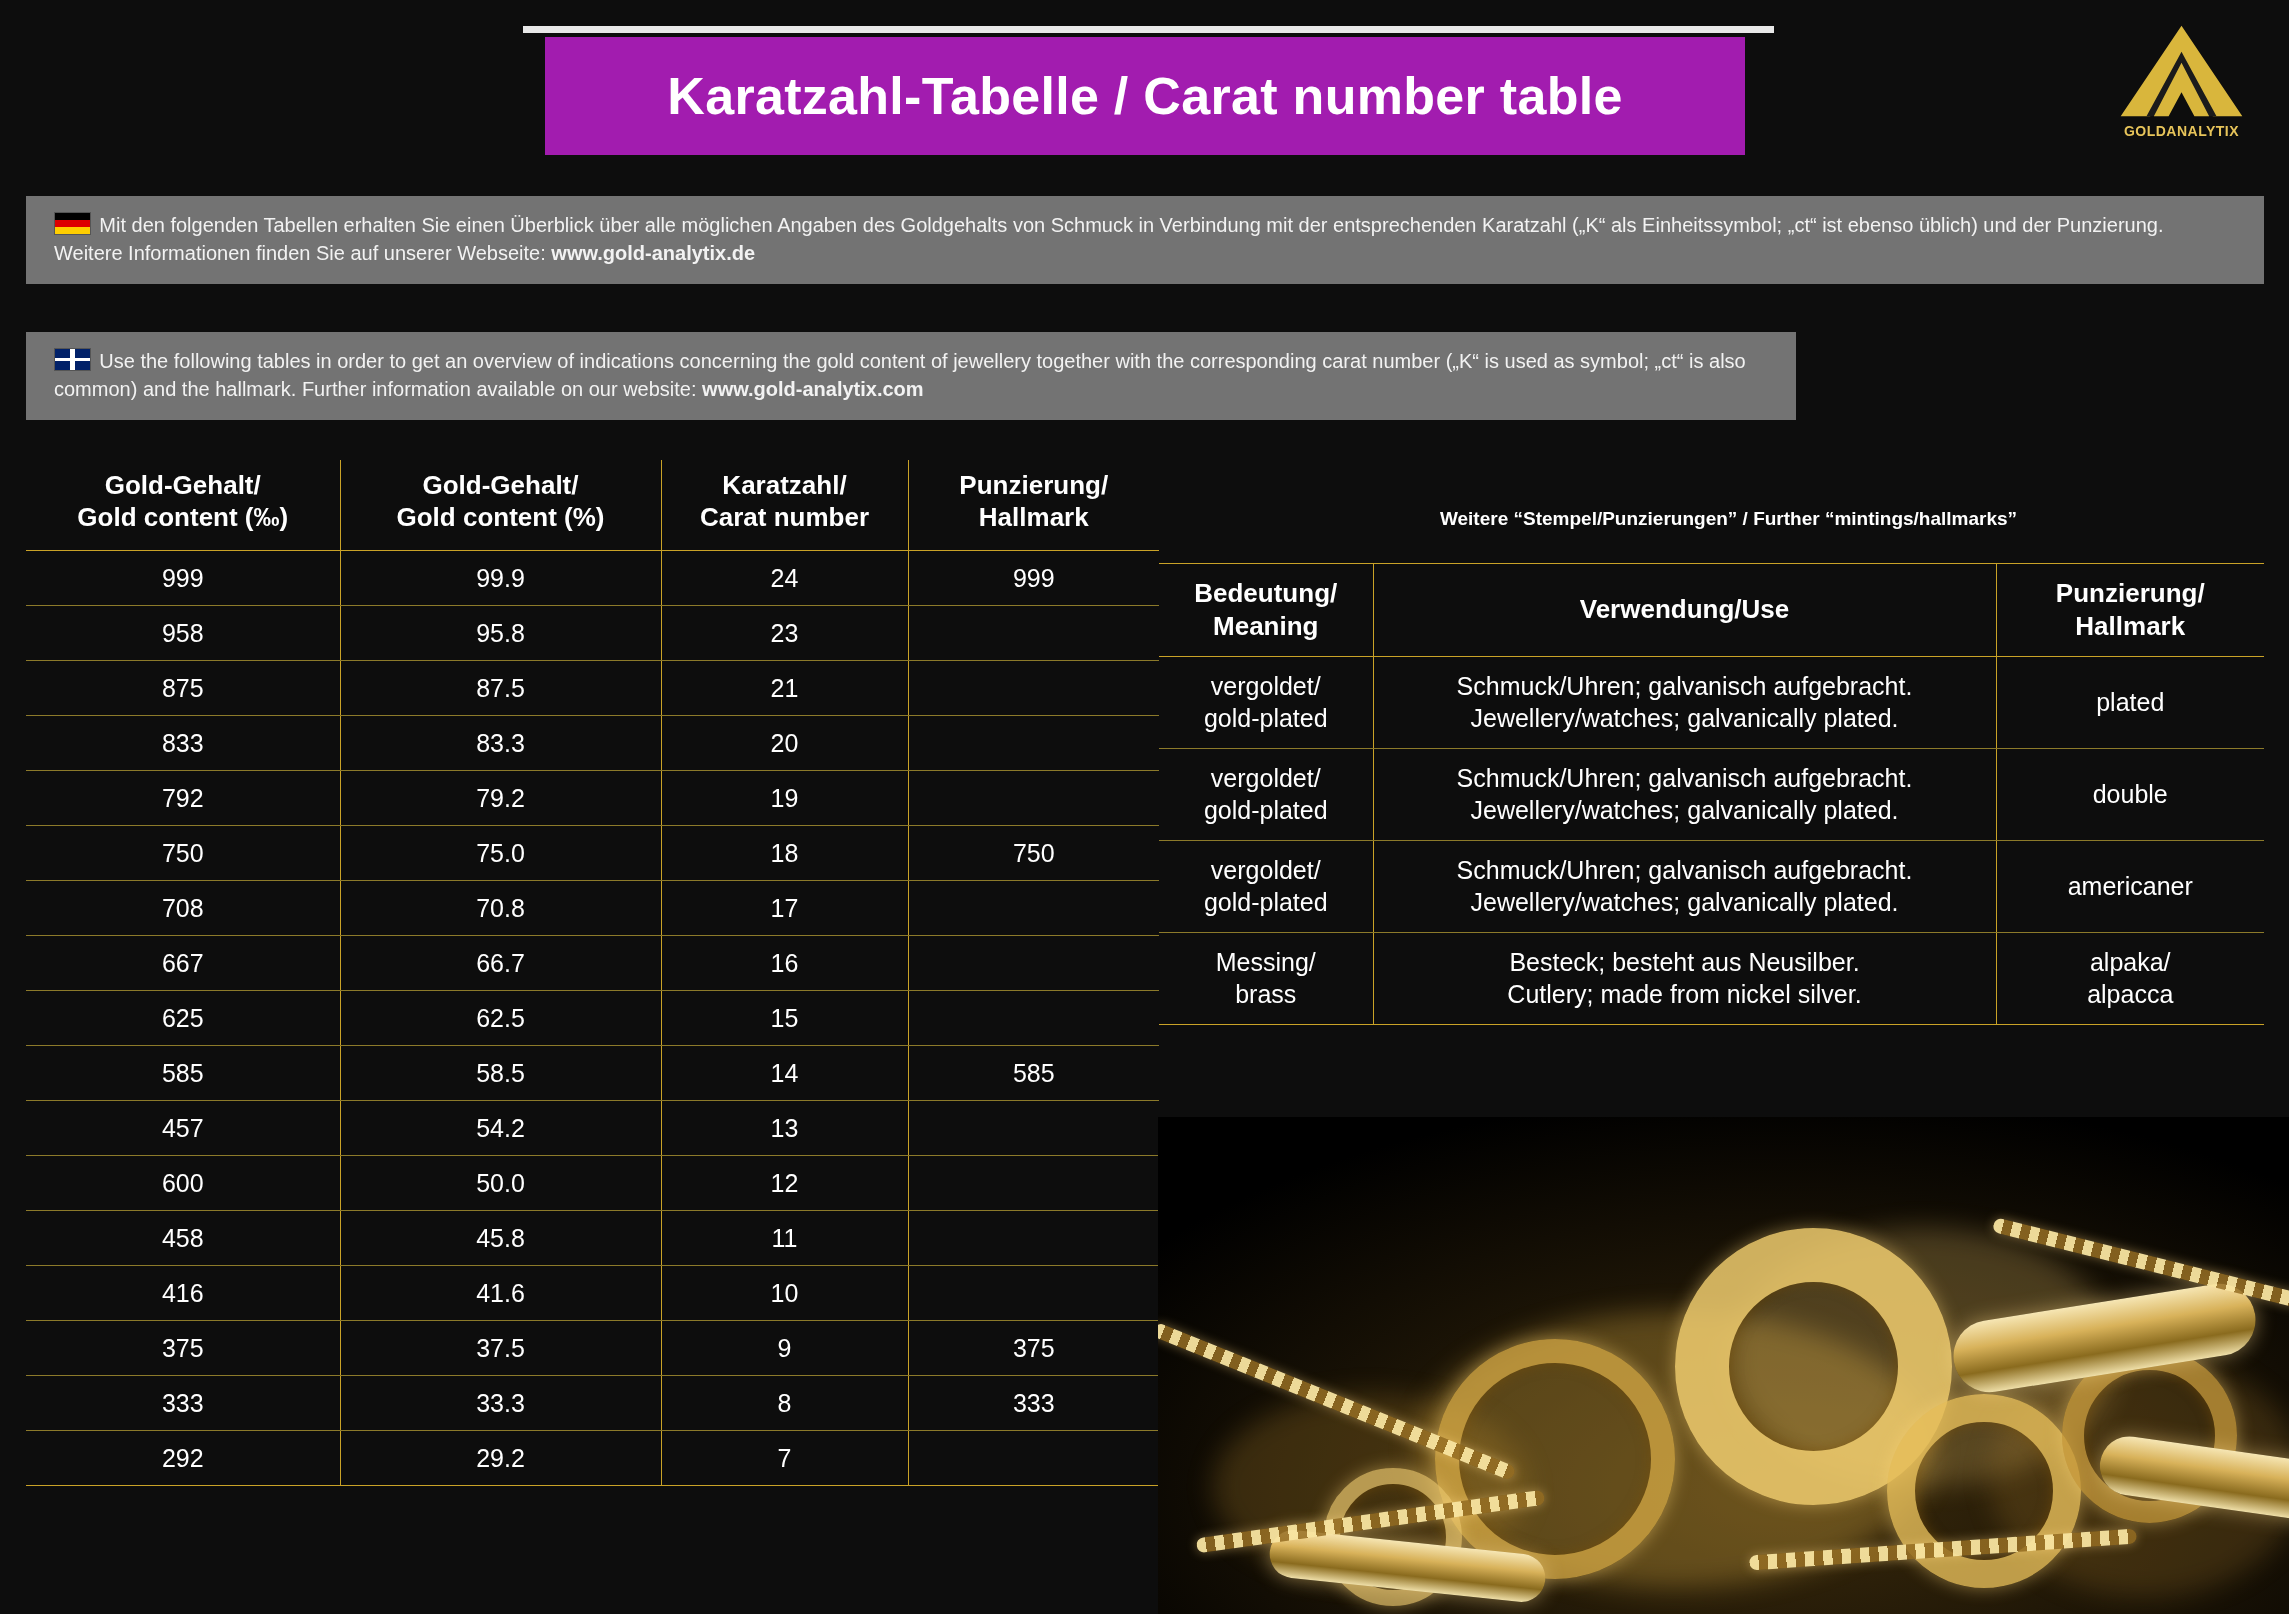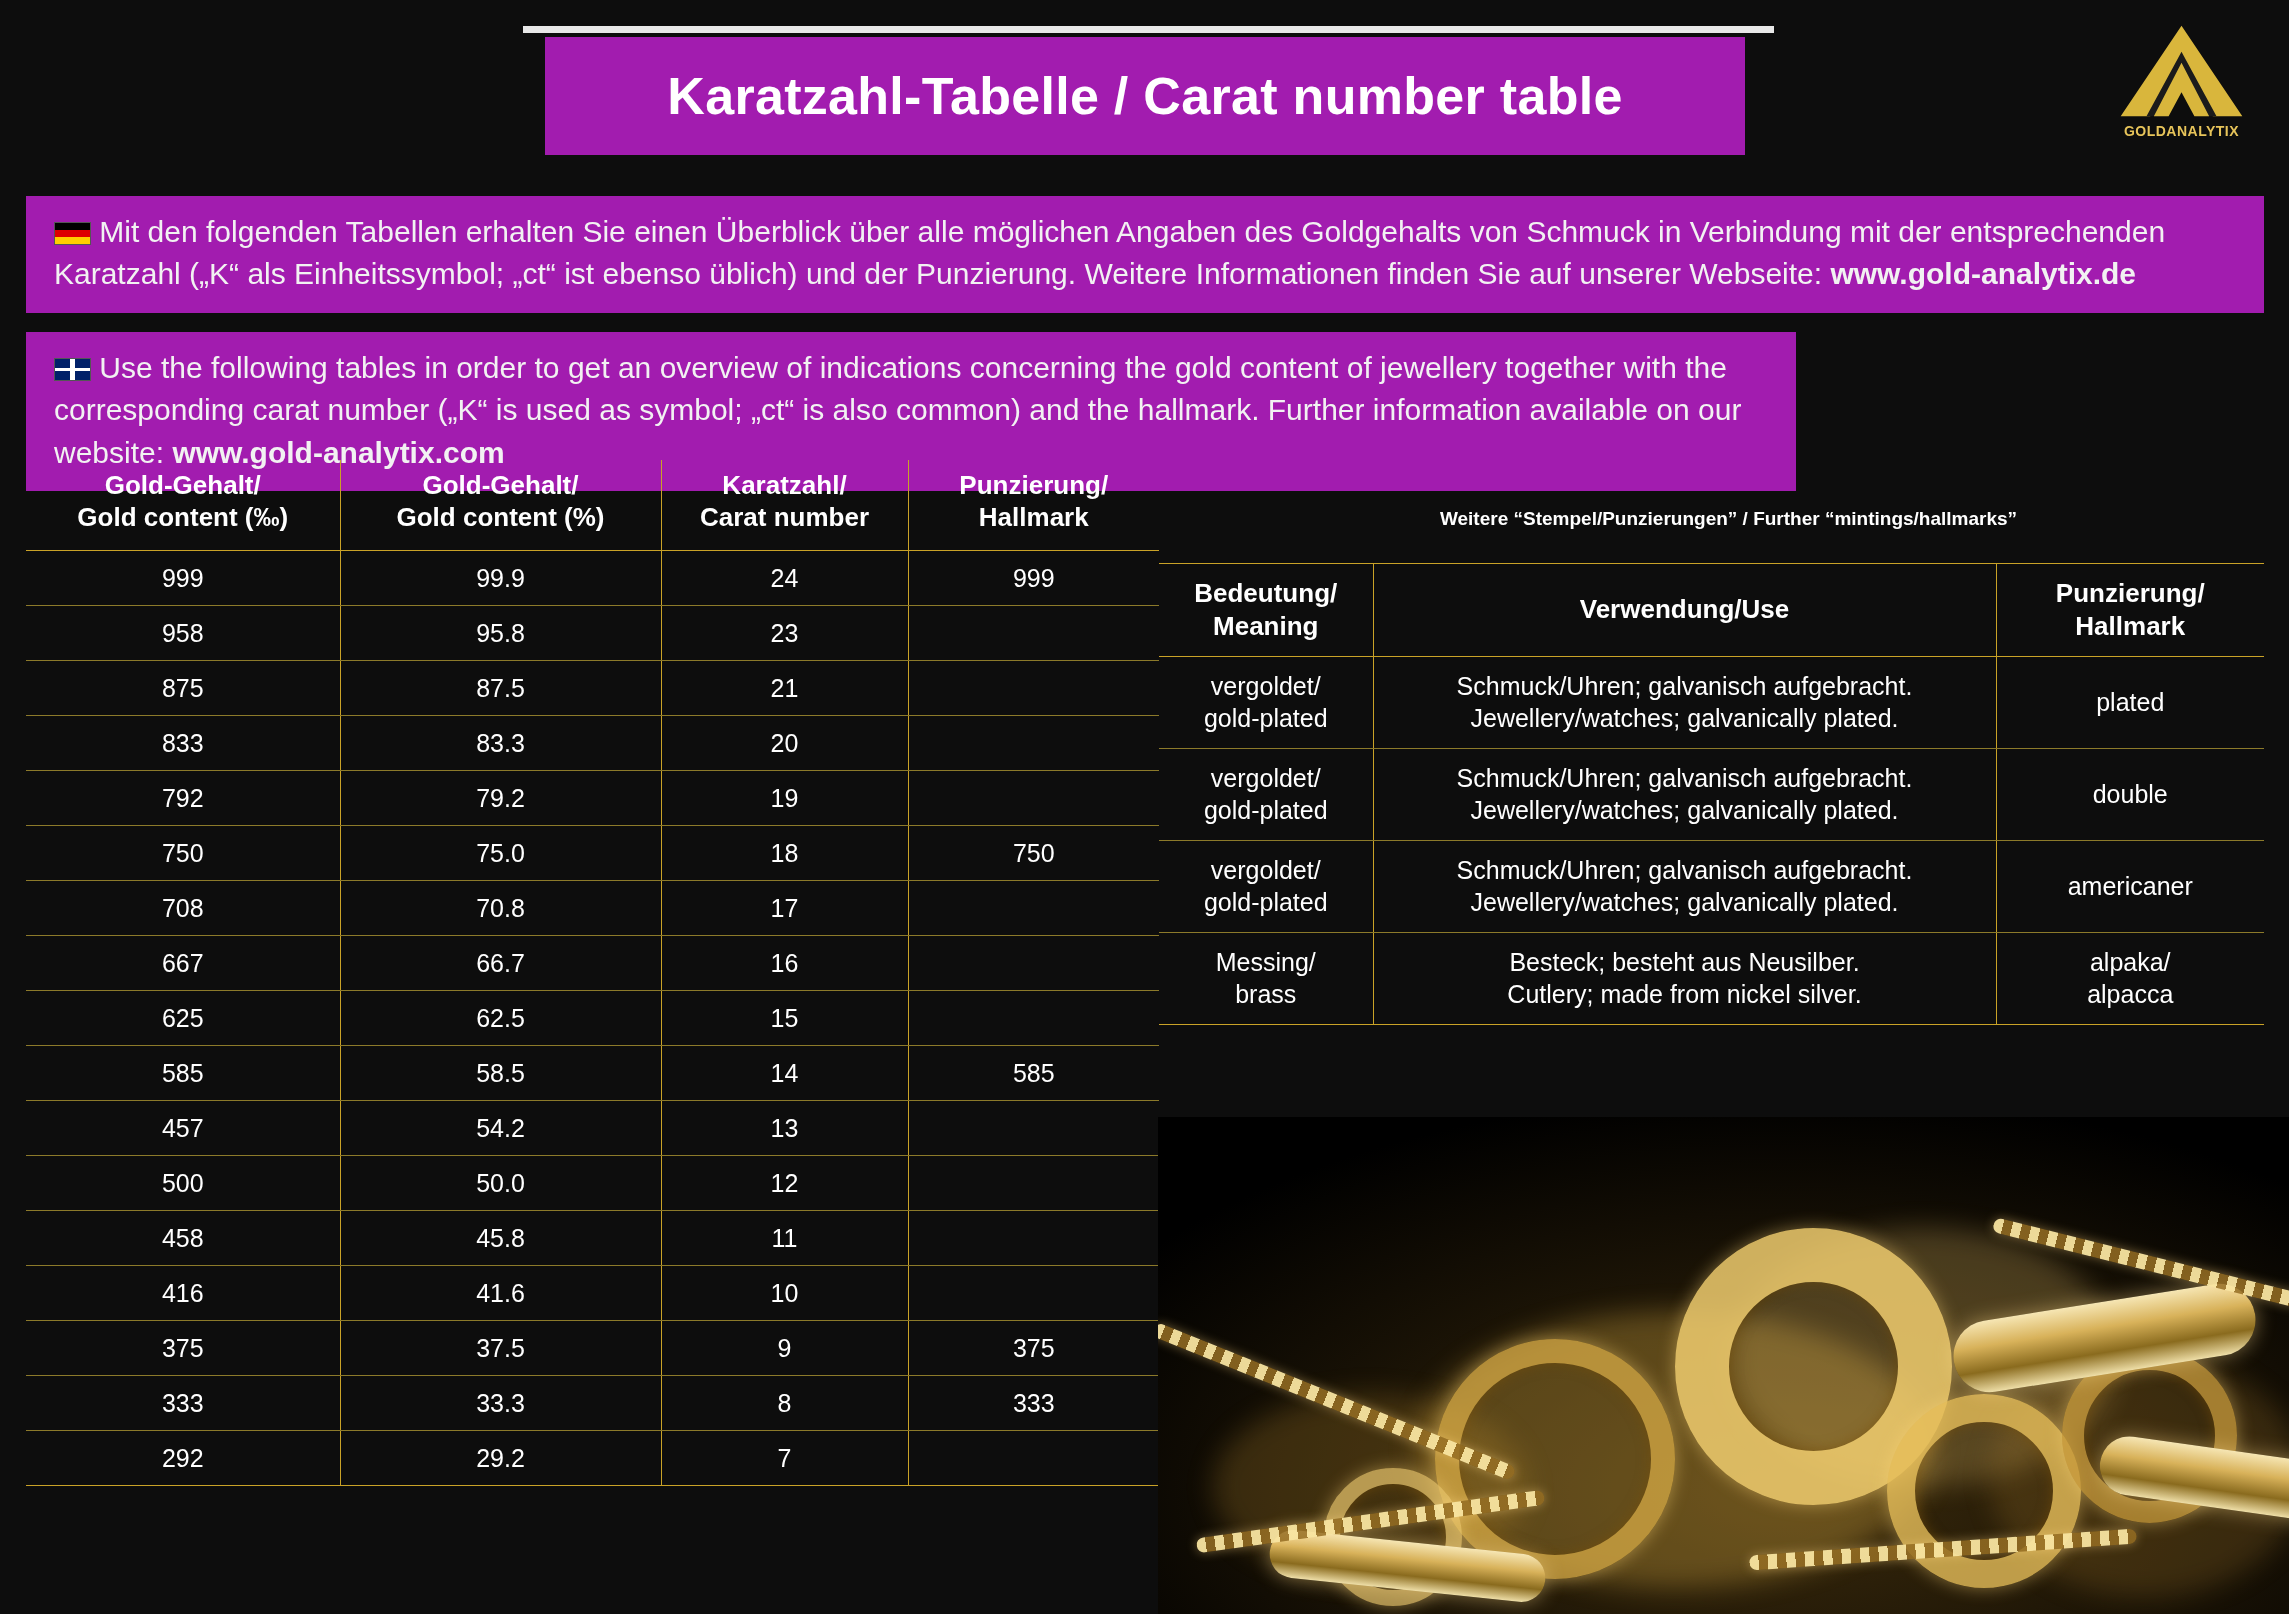--- a/index.html
+++ b/index.html
@@ -69,23 +69,23 @@
     text-align: center;
     font-size: 14px;
     font-weight: bold;
     letter-spacing: 0.5px;
     color: #e7c45a;
   }
 
   
   .intro {
     position: absolute;
-    background: #a21caf;
+    background: #737373;
     padding: 14.8px 28px 16.6px 28px;
-    font-size: 30px;
+    font-size: 20px;
     line-height: 1.42;
     color: #f2f2f2;
   }
   .intro b { font-weight: bold; }
   #intro-de { left: 26px; top: 196px; width: 2238px; }
   #intro-en { left: 26px; top: 332px; width: 1770px; }
 
   .flag {
     display: inline-block;
     width: 37px;
@@ -340,21 +340,21 @@
         <td class="lt-c2">14</td>
         <td class="lt-c3">585</td>
       </tr>
       <tr>
         <td class="lt-c0">457</td>
         <td class="lt-c1">54.2</td>
         <td class="lt-c2">13</td>
         <td class="lt-c3"></td>
       </tr>
       <tr>
-        <td class="lt-c0">500</td>
+        <td class="lt-c0">600</td>
         <td class="lt-c1">50.0</td>
         <td class="lt-c2">12</td>
         <td class="lt-c3"></td>
       </tr>
       <tr>
         <td class="lt-c0">458</td>
         <td class="lt-c1">45.8</td>
         <td class="lt-c2">11</td>
         <td class="lt-c3"></td>
       </tr>

